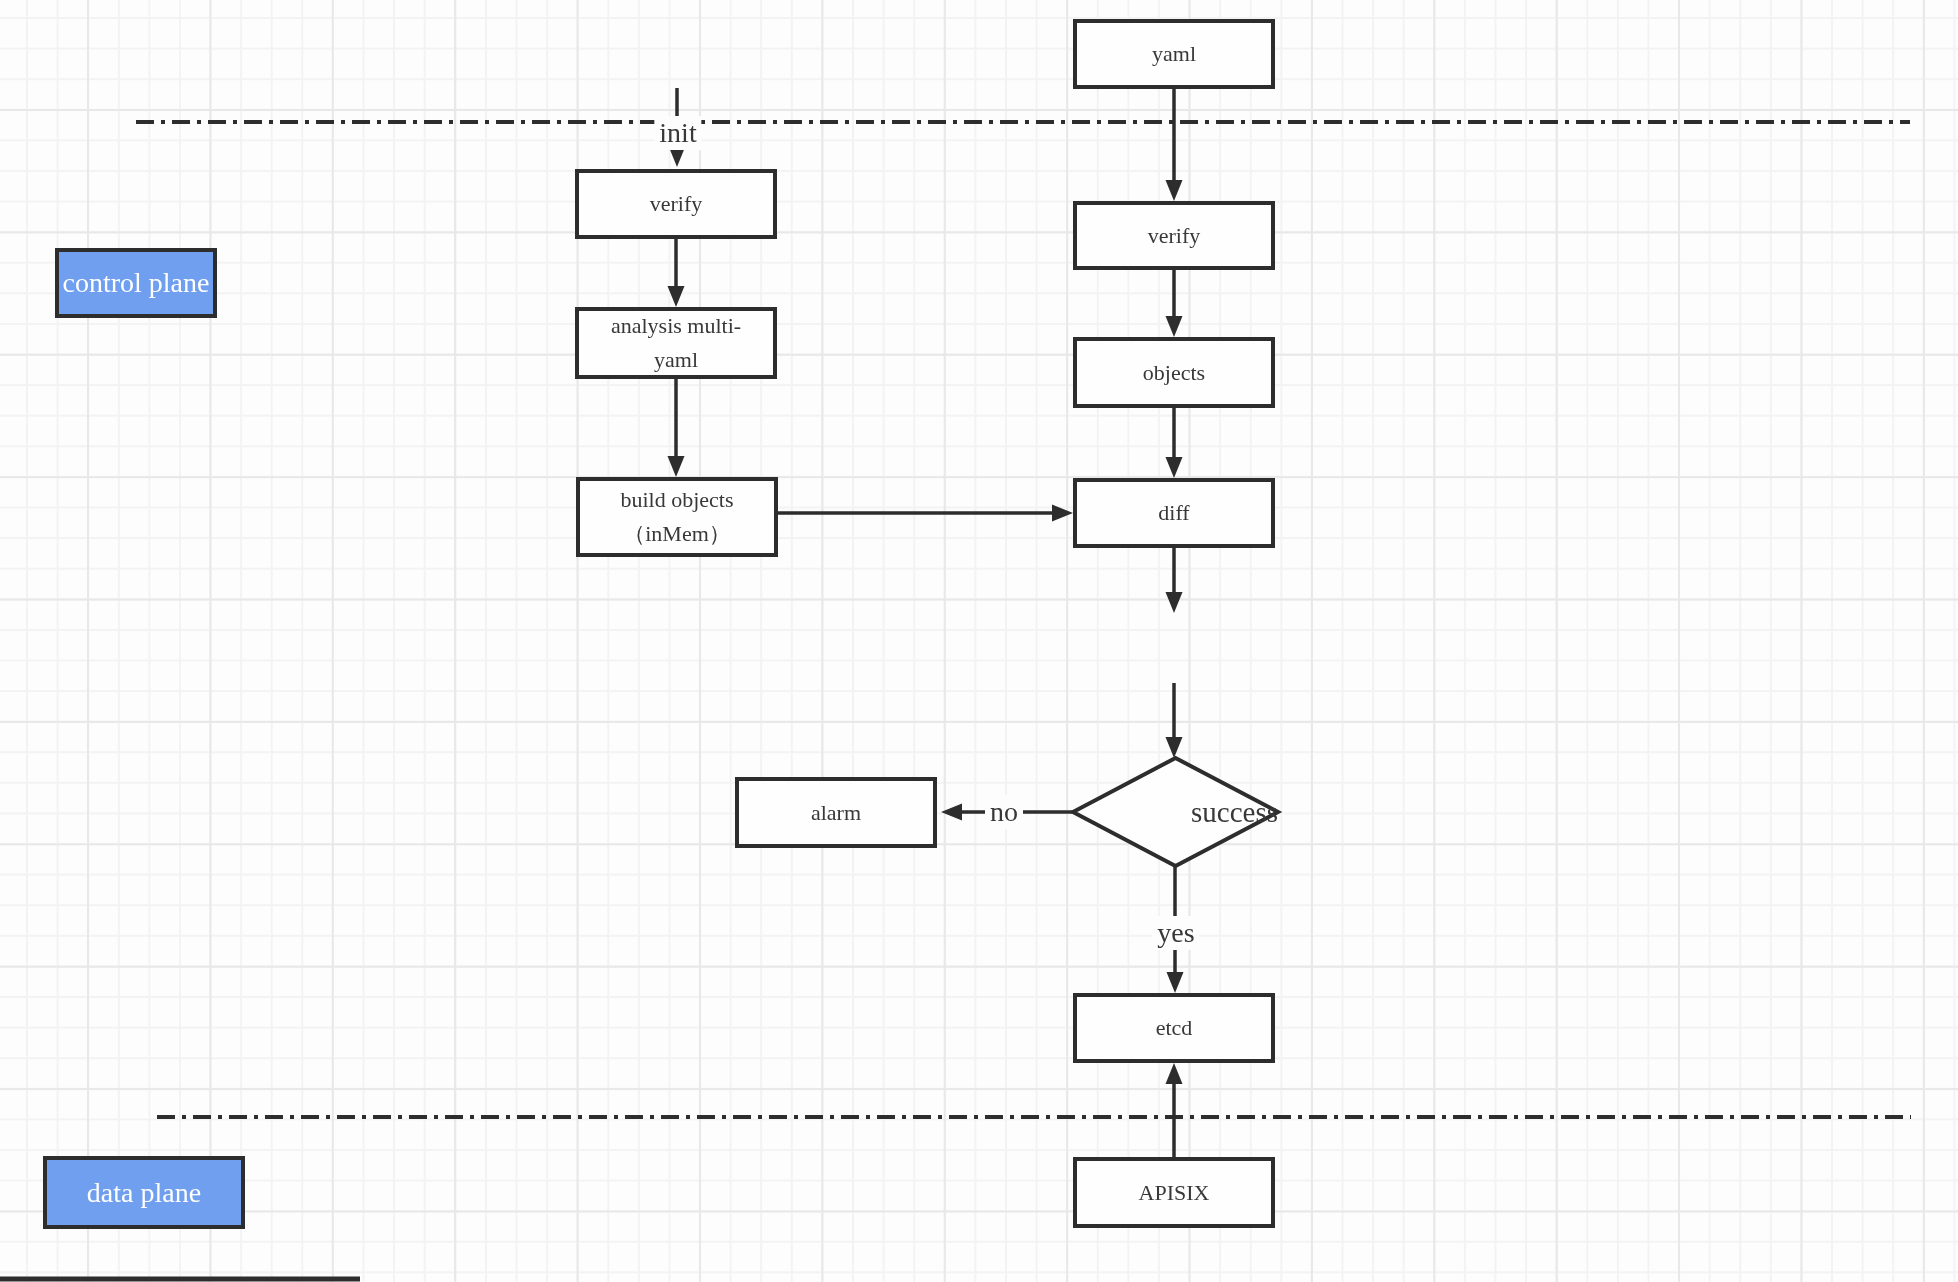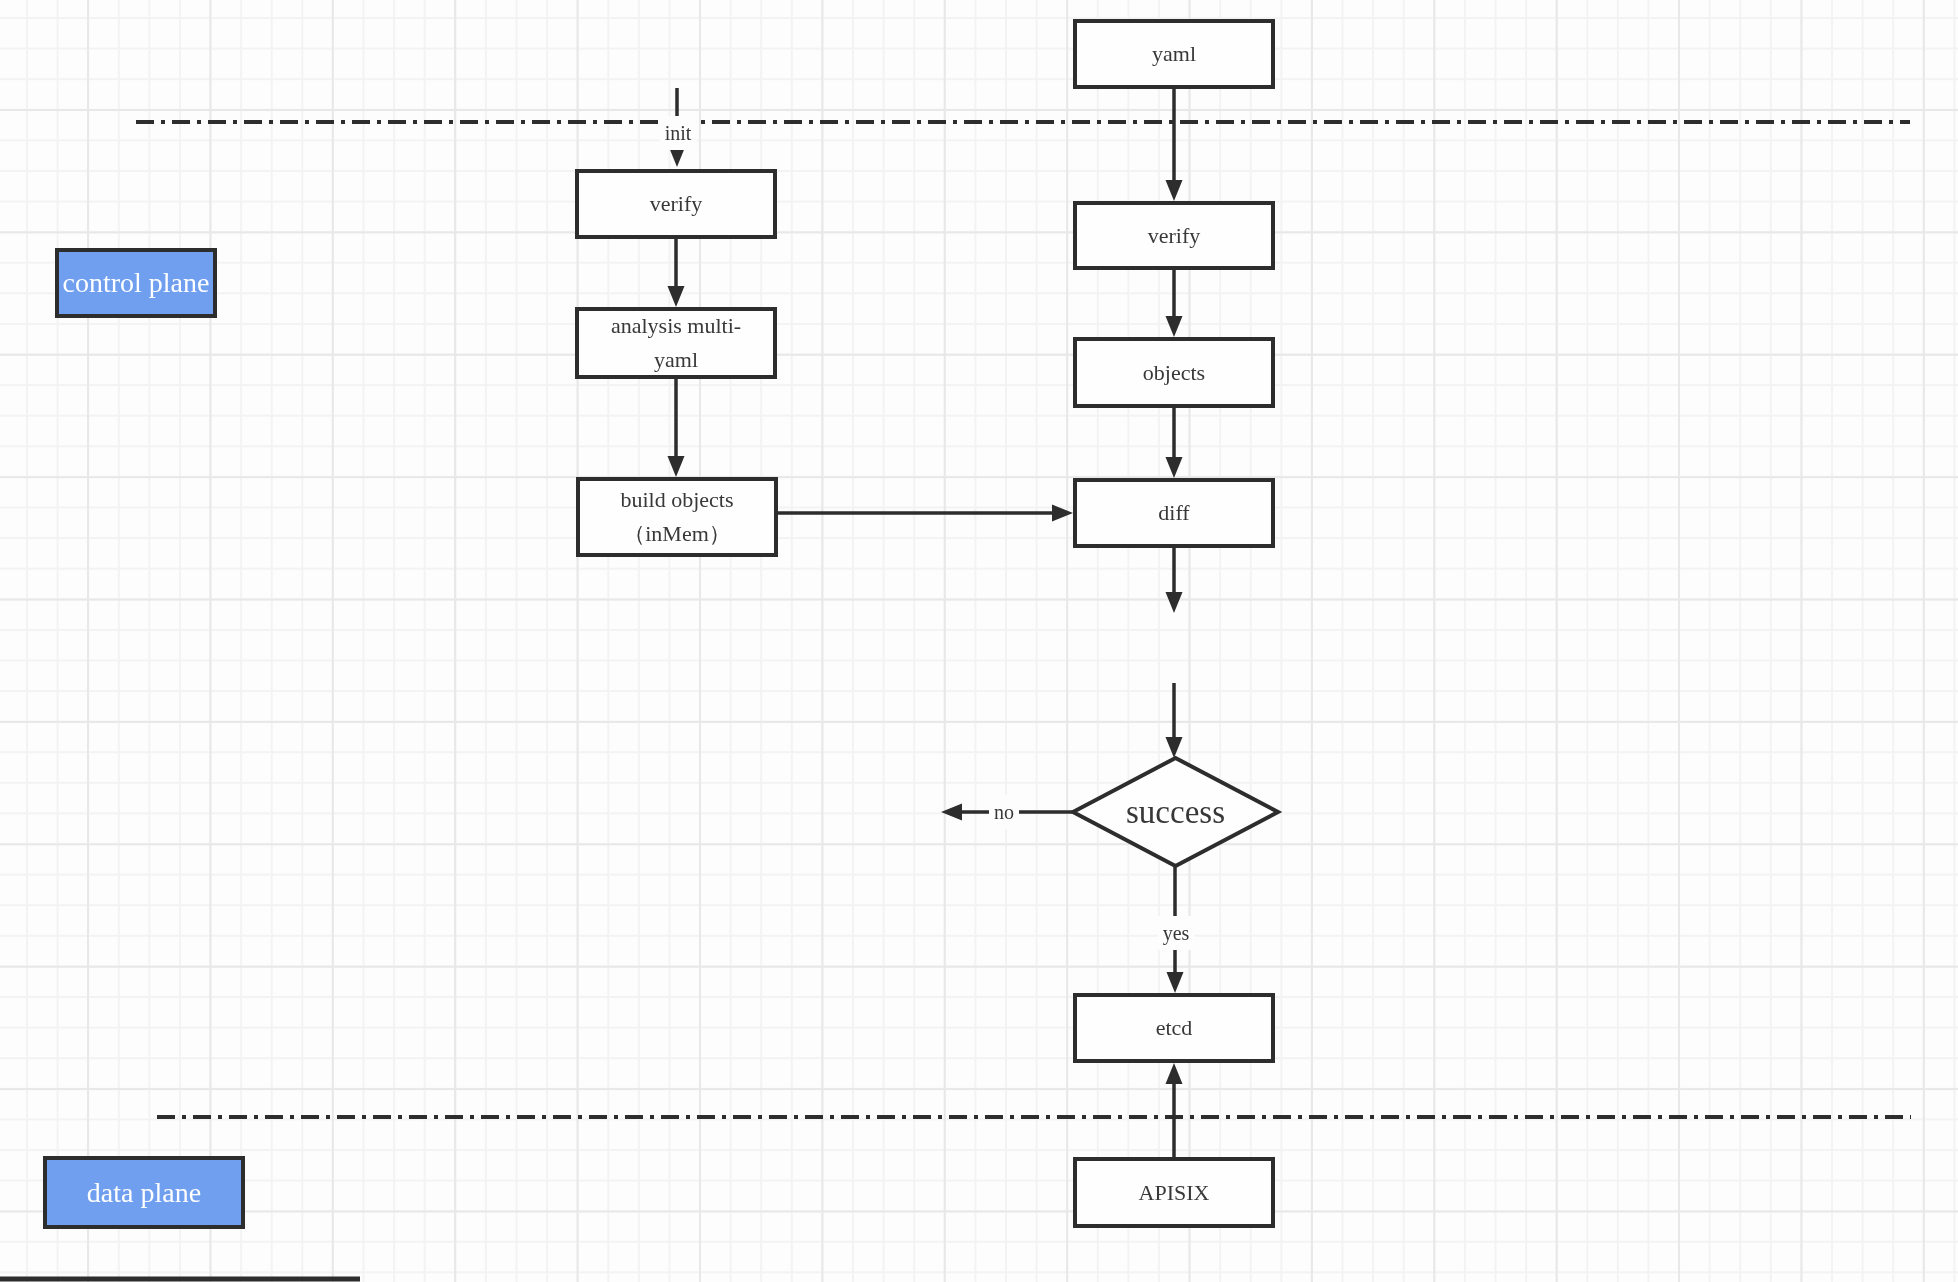--- a/index.html
+++ b/index.html
@@ -70,33 +70,33 @@
     color: var(--plane-text);
     font-size: 28px;
     display: flex;
     align-items: center;
     justify-content: center;
     text-align: center;
   }
   .diamond-label {
     position: absolute;
     color: var(--text);
-    font-size: 33px;
+    font-size: 29px;
     display: flex;
     align-items: center;
-    justify-content: center;
+    justify-content: flex-end;
     text-align: center;
     background: transparent;
   }
   .edge-label {
     position: absolute;
     transform: translate(-50%, -50%);
     background: var(--bg);
     color: var(--text);
-    font-size: 20px;
+    font-size: 28px;
     line-height: 30px;
     padding: 2px 5px;
     white-space: nowrap;
   }
 </style>
 </head>
 <body>
 
 <div class="canvas">
 
@@ -179,18 +179,21 @@
     <span>verify</span>
   </div>
   <div class="node" style="left:575px; top:307px; width:202px; height:72px;">
     <span>analysis multi-</span>
     <span>yaml</span>
   </div>
   <div class="node" style="left:576px; top:477px; width:202px; height:80px;">
     <span>build objects</span>
     <span>（inMem）</span>
   </div>
+  <div class="node" style="left:735px; top:777px; width:202px; height:71px;">
+    <span>alarm</span>
+  </div>
 
   <span class="edge-label" style="left:678px; top:133px;">init</span>
   <span class="edge-label" style="left:1004px; top:812px;">no</span>
   <span class="edge-label" style="left:1176px; top:933px;">yes</span>
 
 </div>
 
 </body></html>

